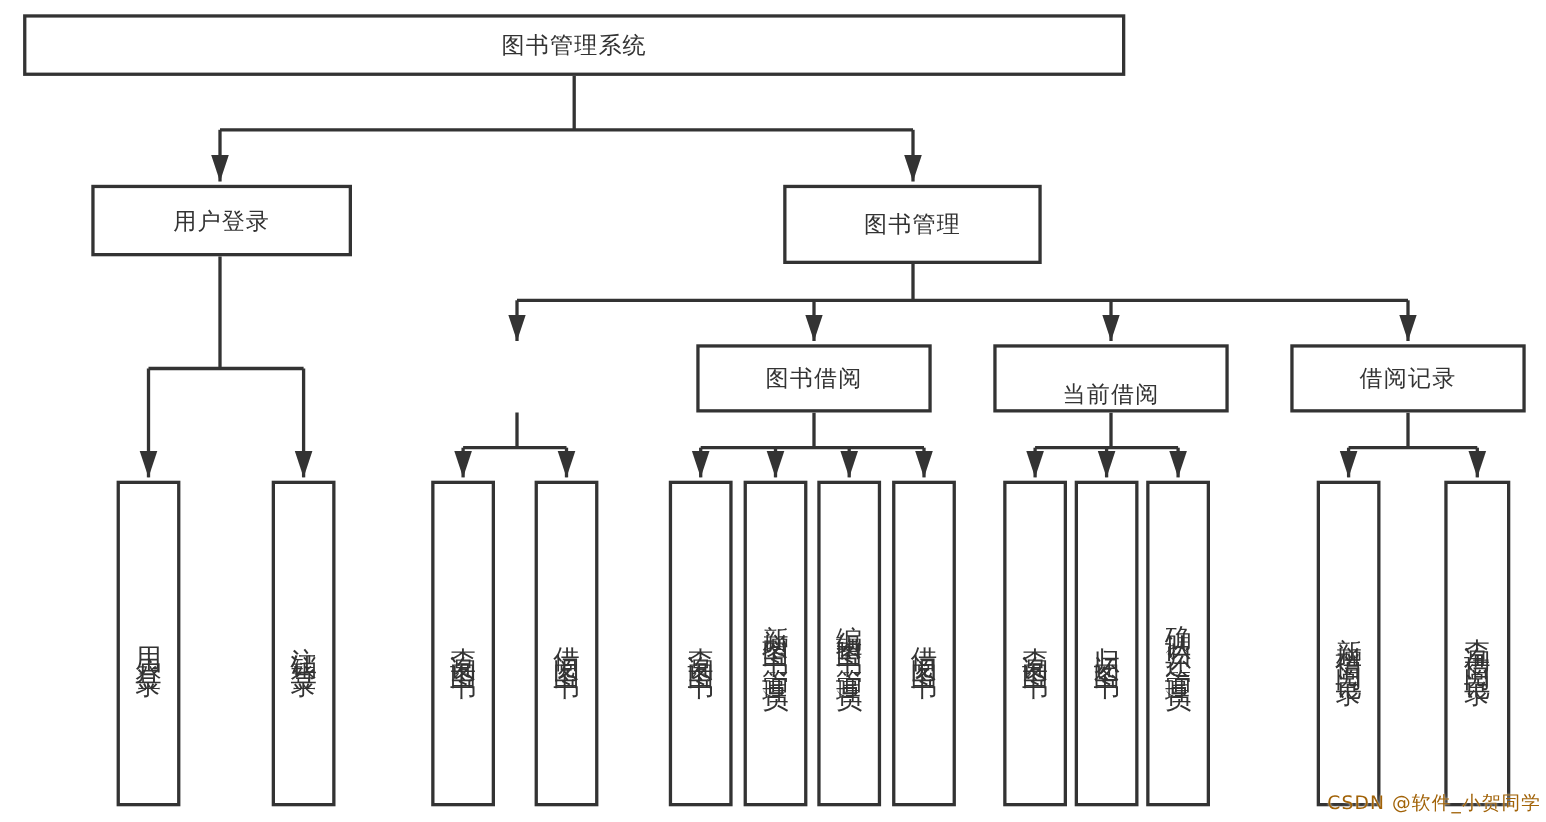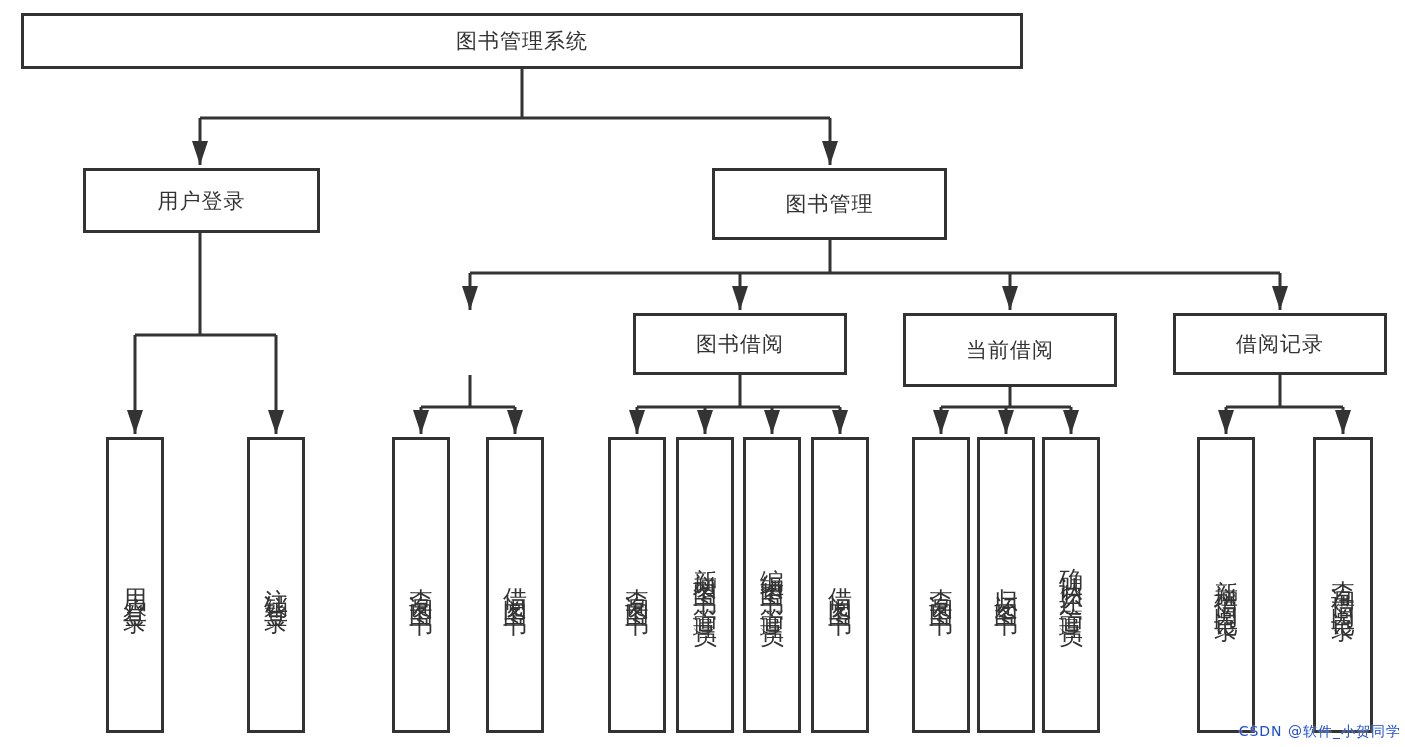--- a/index.html
+++ b/index.html
@@ -35,22 +35,22 @@
     text-orientation: mixed;
     font-size: 24px;
     letter-spacing: 8px;
     line-height: 1;
     color: #333333;
   }
   .watermark {
     position: absolute;
     right: 4px;
     bottom: 6px;
-    font-size: 14px;
-    color: #1d4ed8;
+    font-size: 17px;
+    color: #a16207;
     z-index: 5;
     letter-spacing: 1px;
     text-shadow: 0 0 2px #ffffff;
     white-space: nowrap;
   }
 </style>
 </head>
 <body>
 
 <div class="canvas">
@@ -105,21 +105,21 @@
   <div class="node h-node" style="left:83px; top:168px; width:237px; height:65px;">
     <span>用户登录</span>
   </div>
   <div class="node h-node" style="left:712px; top:168px; width:235px; height:72px;">
     <span>图书管理</span>
   </div>
 
   <div class="node h-node" style="left:633px; top:313px; width:214px; height:62px;justify-content:center;">
     <span>图书借阅</span>
   </div>
-  <div class="node h-node" style="left:903px; top:313px; width:214px; height:74px;">
+  <div class="node h-node" style="left:903px; top:313px; width:214px; height:62px;align-items:flex-end;">
     <span>当前借阅</span>
   </div>
   <div class="node h-node" style="left:1173px; top:313px; width:214px; height:62px;">
     <span>借阅记录</span>
   </div>
 
   <div class="node leaf" style="left:106px; top:437px; width:58px; height:296px;">
     <span class="v-label">用户登录</span>
   </div>
   <div class="node leaf" style="left:247px; top:437px; width:58px; height:296px;">

